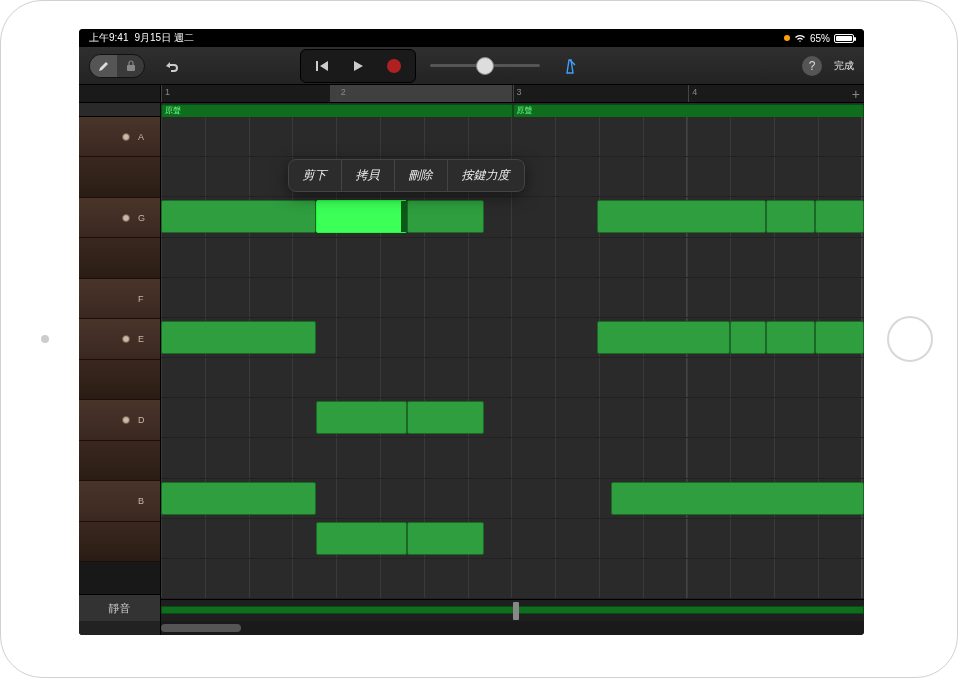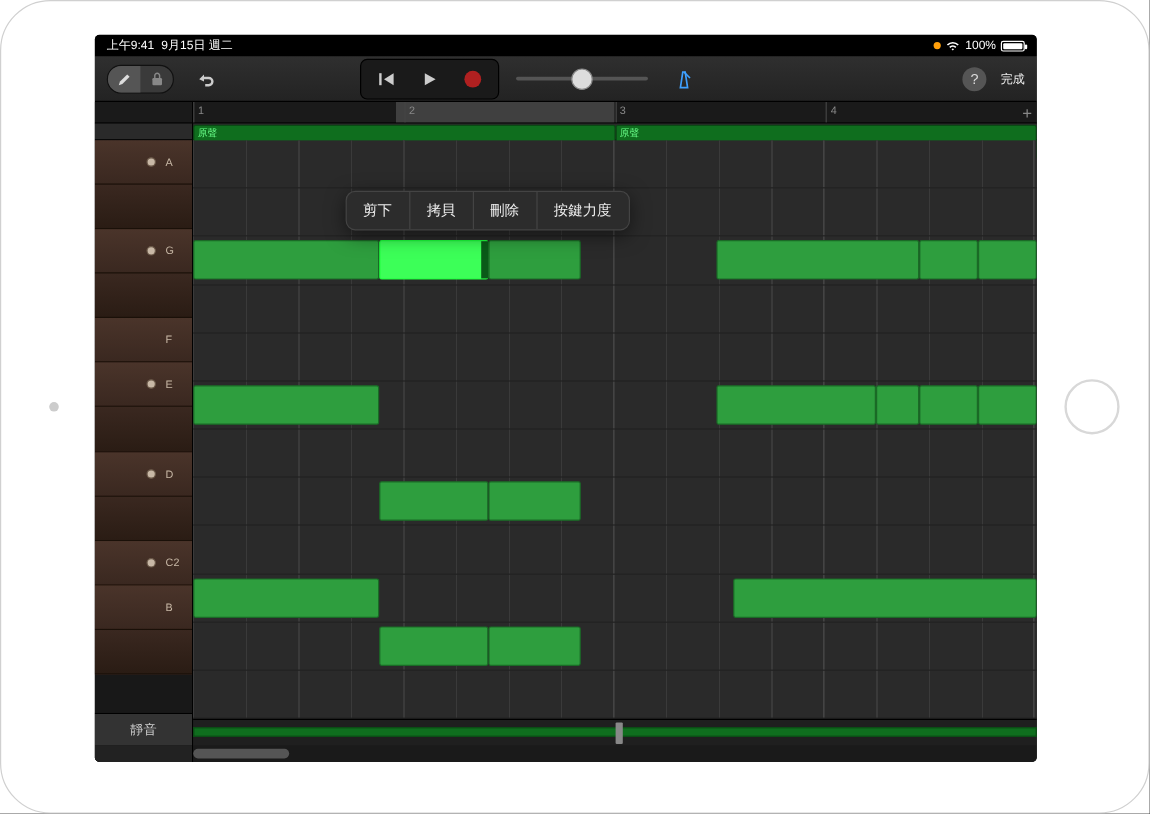--- a/index.html
+++ b/index.html
@@ -206,21 +206,21 @@
         <span>上午9:41</span>
         <span>9月15日 週二</span>
       </div>
       <div class="status-right">
         <span class="orange-dot"></span>
         <span class="wifi">
           <svg viewBox="0 0 12 9">
               <path d="M6 8 L7 7 A1.4 1.4 0 0 0 5 7 Z M3 5 A4 4 0 0 1 9 5 L8 6 A2.6 2.6 0 0 0 4 6 Z M1 3 A7 7 0 0 1 11 3 L10 4 A5.5 5.5 0 0 0 2 4 Z" fill="#fff"></path>
             </svg>
         </span>
-        <span>100%</span>
+        <span>65%</span>
         <span class="battery">
             <span class="battery-fill"></span>
           </span>
       </div>
     </div>
 
     <div class="toolbar">
       <div class="pill">
         <div class="half active">
           <svg width="12" height="12" viewBox="0 0 12 12">
@@ -304,24 +304,20 @@
             </div>
             <div class="fret-row dark">
               <div class="fret-label"></div>
             </div>
             <div class="fret-row">
               <div class="fret-dot"></div>
               <div class="fret-label">D</div>
             </div>
             <div class="fret-row dark">
               <div class="fret-label"></div>
-            </div>
-            <div class="fret-row">
-              <div class="fret-dot"></div>
-              <div class="fret-label">C2</div>
             </div>
             <div class="fret-row">
               <div class="fret-label">B</div>
             </div>
             <div class="fret-row dark">
               <div class="fret-label"></div>
             </div>
           </div>
         <div class="mute-row">靜音</div>
         <div class="scroll-spacer"></div>
@@ -380,21 +376,21 @@
               <div class="grow">
                 <div class="note" style="left: 0%; width: 22%;"></div>
                 <div class="note" style="left: 64%; width: 36%;"></div>
               </div>
               <div class="grow">
                 <div class="note" style="left: 22%; width: 13%;"></div>
                 <div class="note" style="left: 35%; width: 11%;"></div>
               </div>
               <div class="grow"></div>
             </div>
-          <div class="context-menu" id="ctx" style="left: 18%; top: 8.66667%;">
+          <div class="context-menu" id="ctx" style="left: 18%; top: 8.66667%; font-style: italic;">
             <div class="item">剪下</div>
             <div class="item">拷貝</div>
             <div class="item">刪除</div>
             <div class="item">按鍵力度</div>
           </div>
         </div>
         <div class="bottom-bar">
           <div class="velocity-strip"></div>
           <div class="playhead-bottom" id="playhead-bottom" style="left: 50%;"></div>
         </div>

